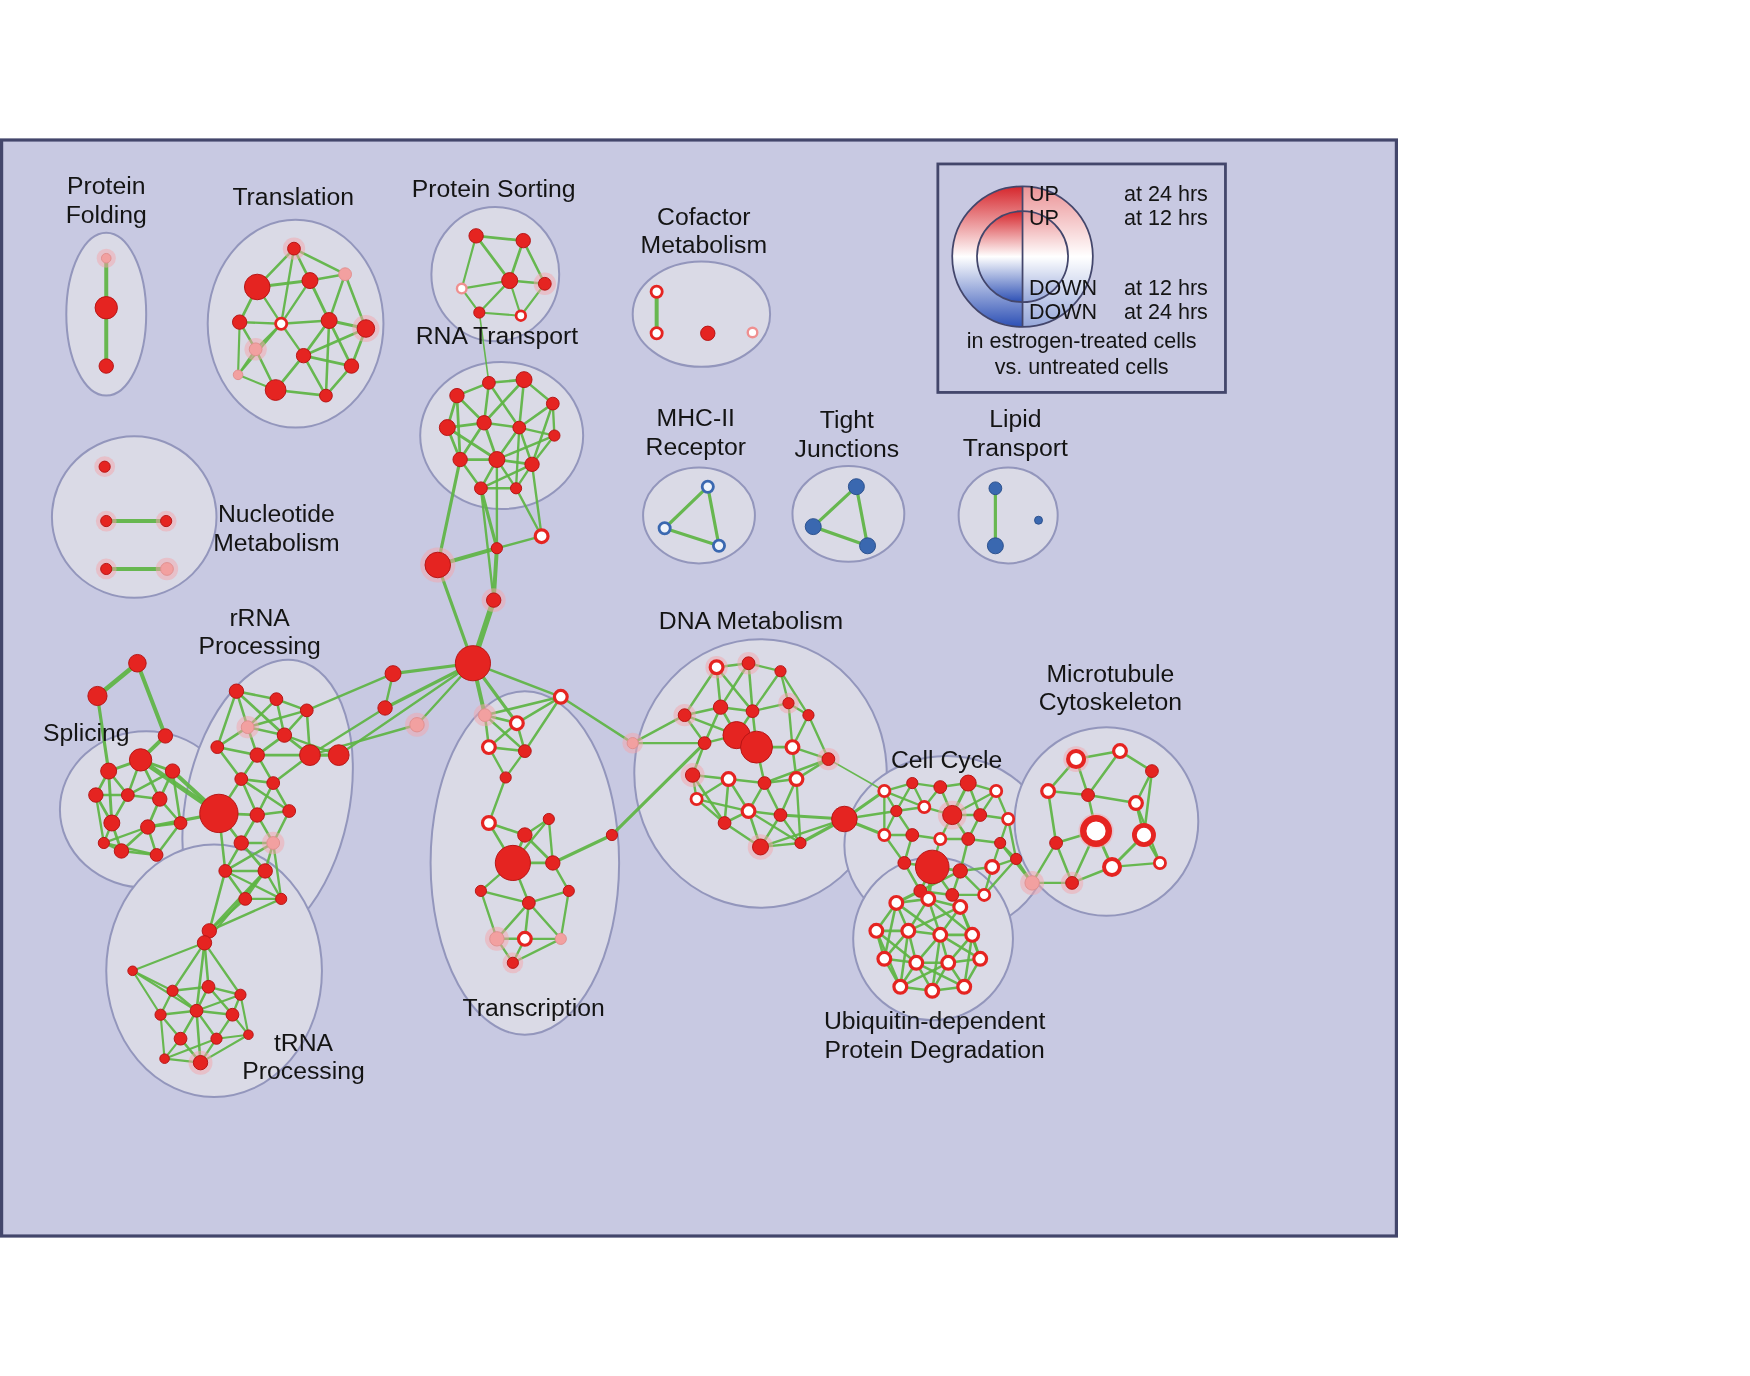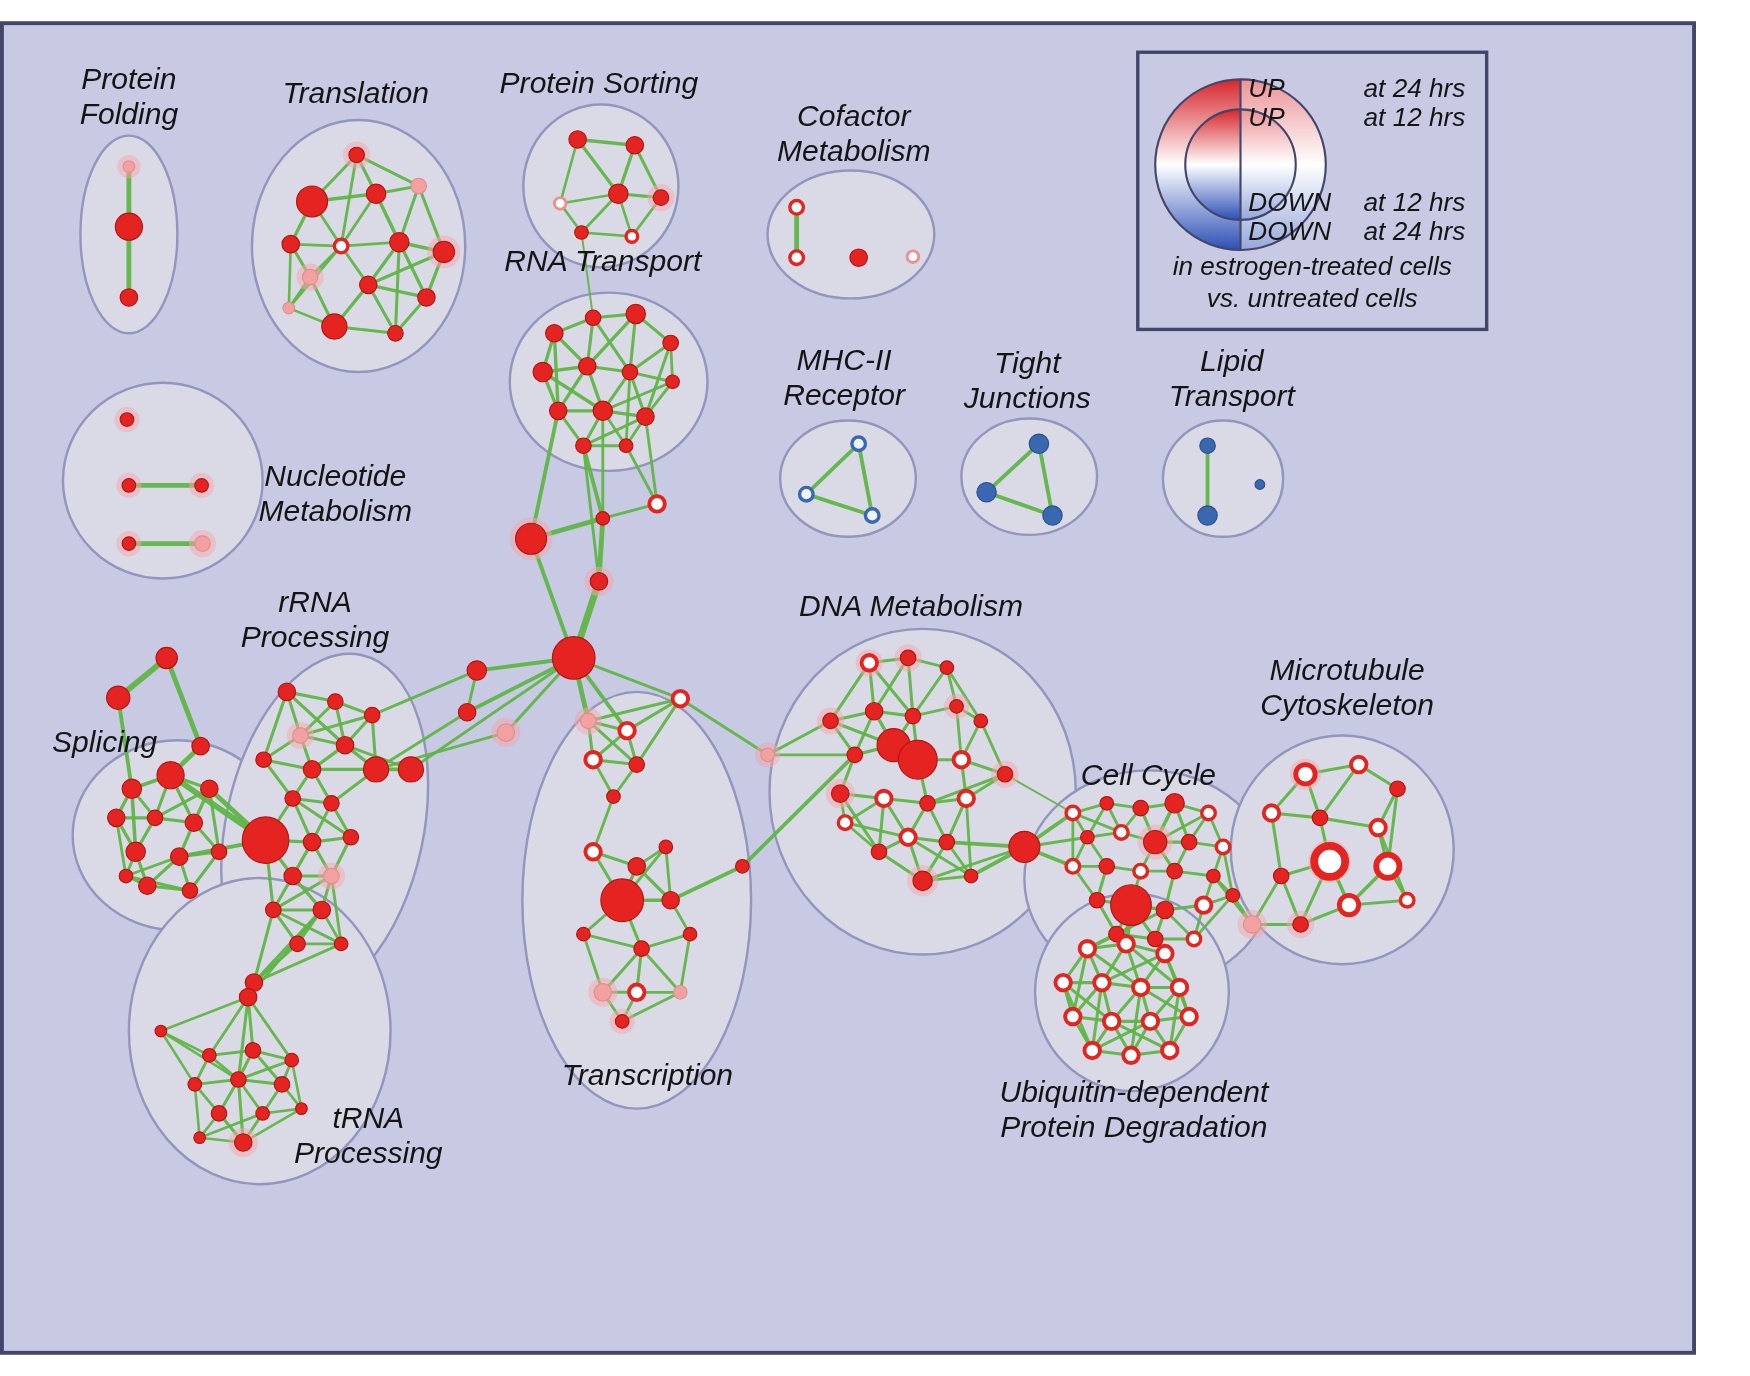--- a/index.html
+++ b/index.html
@@ -1,16 +1,16 @@
 <!DOCTYPE html>
 <html><head>
 <meta charset="utf-8">
 <style>
   html,body{margin:0;padding:0;background:#ffffff;}
-  .figure{position:relative;width:1696px;height:1376px;font-family:"Liberation Sans",sans-serif;font-style:italic;}
+  .figure{position:relative;width:1398px;height:1376px;font-family:"Liberation Sans",sans-serif;}
   .figure svg{display:block;width:100%;height:100%;}
   svg text{font-family:"Liberation Sans",sans-serif;}
 </style>
 </head>
 <body>
 
 <div class="figure">
   <svg viewBox="0 0 1750 1376" xmlns="http://www.w3.org/2000/svg">
       <defs>
         <linearGradient id="ud" x1="0" y1="0" x2="0" y2="1">

